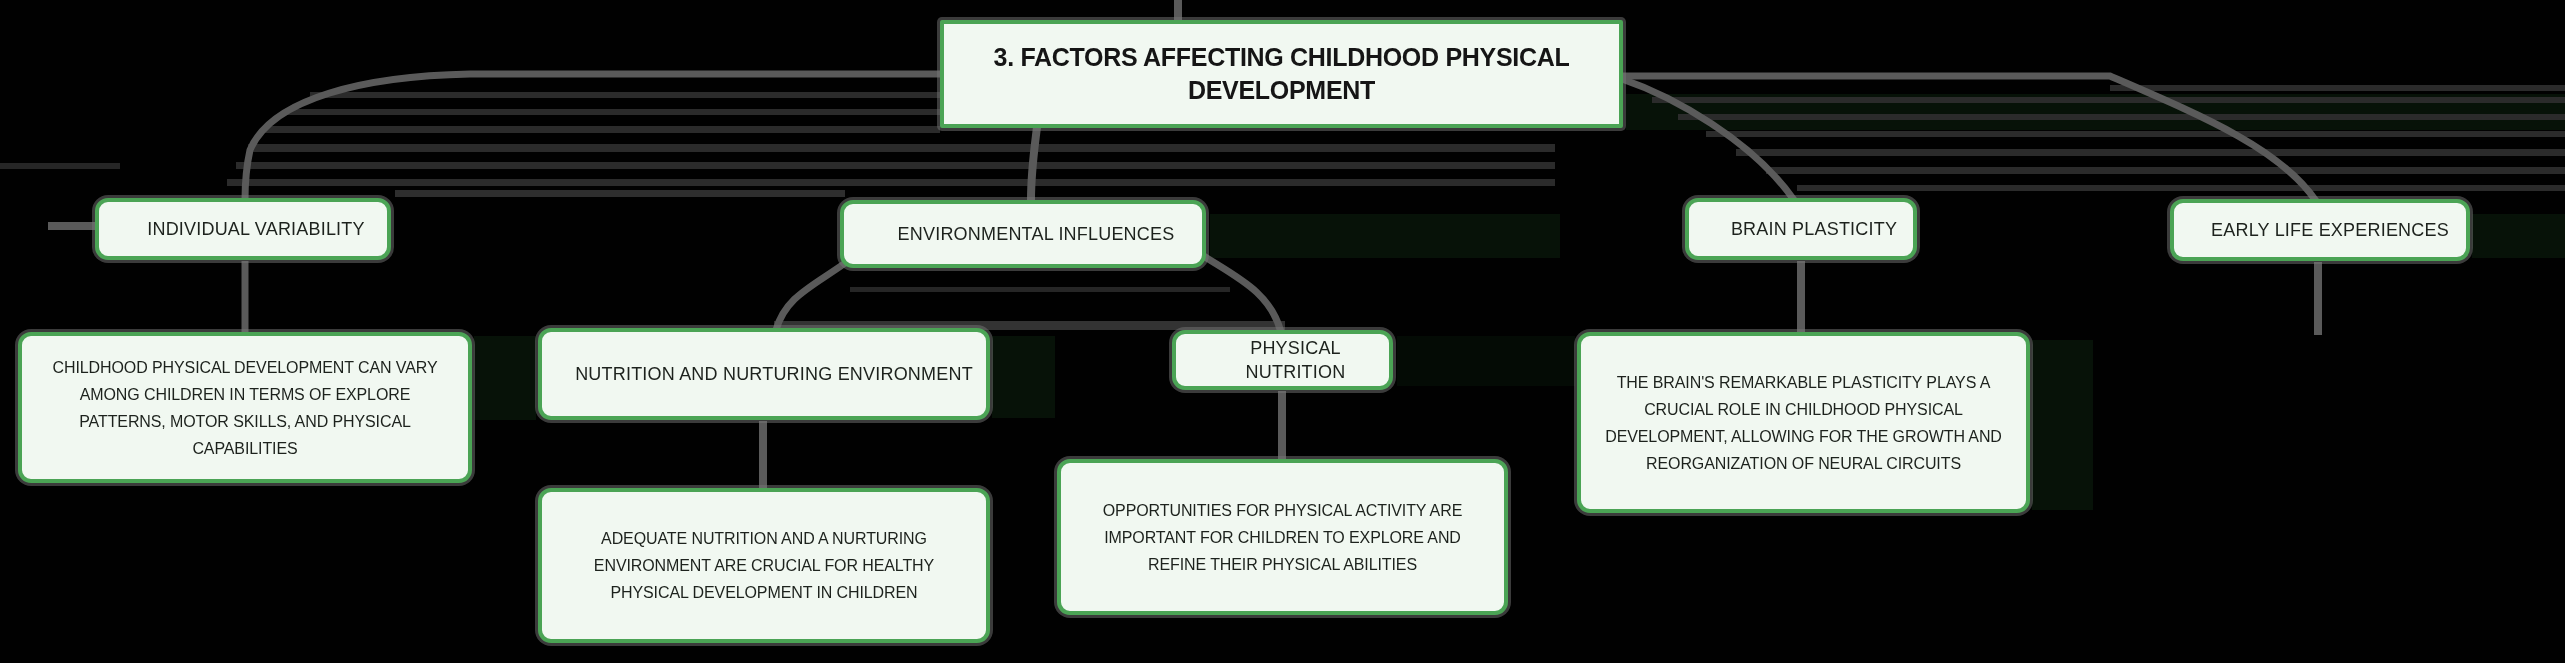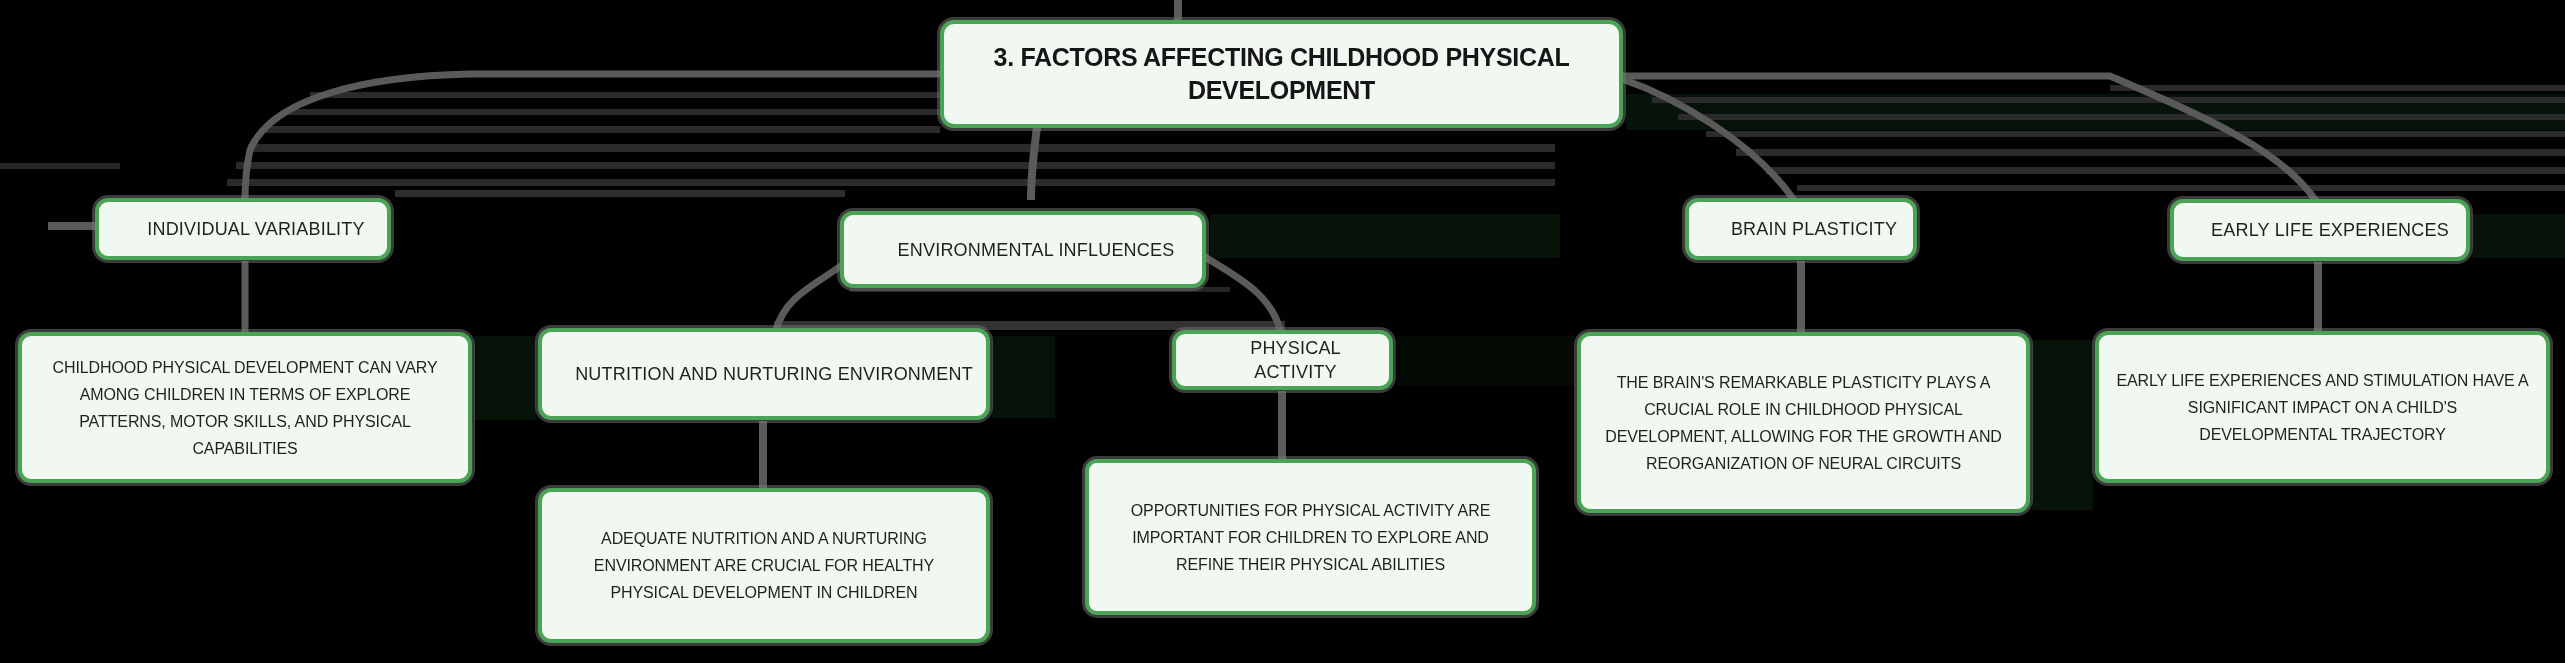--- a/index.html
+++ b/index.html
@@ -15,43 +15,43 @@
     position:absolute;z-index:2;box-sizing:border-box;
     background:#f1f8f1;
     border:4px solid #4ba455;
     border-radius:13px;
     box-shadow:0 0 0 3px rgba(118,118,118,.5);
     display:flex;align-items:center;justify-content:center;
     text-align:center;color:#1d221d;
     padding:4px 12px;
   }
   .node-label{white-space:pre-line;}
-  .root-node{border-radius:14px;}
+  .root-node{border-radius:2px;}
   .root-node .node-label{
     font-size:25px;font-weight:bold;letter-spacing:-.3px;line-height:33px;color:#151515;
   }
   .branch-node .node-label,.topic-node .node-label{
     font-size:18px;font-weight:500;letter-spacing:.2px;line-height:24px;margin-left:26px;
   }
   .leaf-node .node-label{
     font-size:16px;font-weight:500;letter-spacing:-.1px;line-height:27px;
   }
   
   #n-root{left:940px;top:20px;width:683px;height:108px;}
   #n-indvar{left:95px;top:198px;width:296px;height:62px;}
-  #n-envinf{left:840px;top:211px;width:366px;height:77px;}
+  #n-envinf{left:840px;top:200px;width:366px;height:68px;}
   #n-brain{left:1685px;top:198px;width:232px;height:62px;}
   #n-early{left:2170px;top:199px;width:300px;height:62px;padding-left:6px;}
   #n-indvar-d{left:18px;top:332px;width:454px;height:151px;}
   #n-nutri{left:538px;top:328px;width:452px;height:92px;padding-left:6px;}
   #n-physact{left:1172px;top:330px;width:221px;height:60px;}
   #n-brain-d{left:1577px;top:332px;width:453px;height:181px;}
   #n-early-d{left:2095px;top:331px;width:455px;height:152px;}
   #n-nutri-d{left:538px;top:488px;width:452px;height:155px;}
-  #n-physact-d{left:1085px;top:459px;width:451px;height:156px;border-radius:12px;}
+  #n-physact-d{left:1057px;top:459px;width:451px;height:156px;}
 </style>
 </head>
 <body>
 
 <div id="canvas">
 
   <svg id="wires" width="2565" height="663" viewBox="0 0 2565 663">
 
     <g fill="#0d2110" opacity="0.55">
       <rect x="1626" y="94" width="939" height="36"></rect>
@@ -126,35 +126,30 @@
 AMONG CHILDREN IN TERMS OF EXPLORE
 PATTERNS, MOTOR SKILLS, AND PHYSICAL
 CAPABILITIES</span>
   </div>
 
   <div class="node topic-node" id="n-nutri">
     <span class="node-label">NUTRITION AND NURTURING ENVIRONMENT</span>
   </div>
 
   <div class="node topic-node" id="n-physact">
-    <span class="node-label">PHYSICAL ACTIVITY</span>
+    <span class="node-label">PHYSICAL NUTRITION</span>
   </div>
 
   <div class="node leaf-node" id="n-brain-d">
     <span class="node-label">THE BRAIN'S REMARKABLE PLASTICITY PLAYS A
 CRUCIAL ROLE IN CHILDHOOD PHYSICAL
 DEVELOPMENT, ALLOWING FOR THE GROWTH AND
 REORGANIZATION OF NEURAL CIRCUITS</span>
   </div>
 
-  <div class="node leaf-node" id="n-early-d">
-    <span class="node-label">EARLY LIFE EXPERIENCES AND STIMULATION HAVE A
-SIGNIFICANT IMPACT ON A CHILD'S
-DEVELOPMENTAL TRAJECTORY</span>
-  </div>
 
   <div class="node leaf-node" id="n-nutri-d">
     <span class="node-label">ADEQUATE NUTRITION AND A NURTURING
 ENVIRONMENT ARE CRUCIAL FOR HEALTHY
 PHYSICAL DEVELOPMENT IN CHILDREN</span>
   </div>
 
   <div class="node leaf-node" id="n-physact-d">
     <span class="node-label">OPPORTUNITIES FOR PHYSICAL ACTIVITY ARE
 IMPORTANT FOR CHILDREN TO EXPLORE AND

